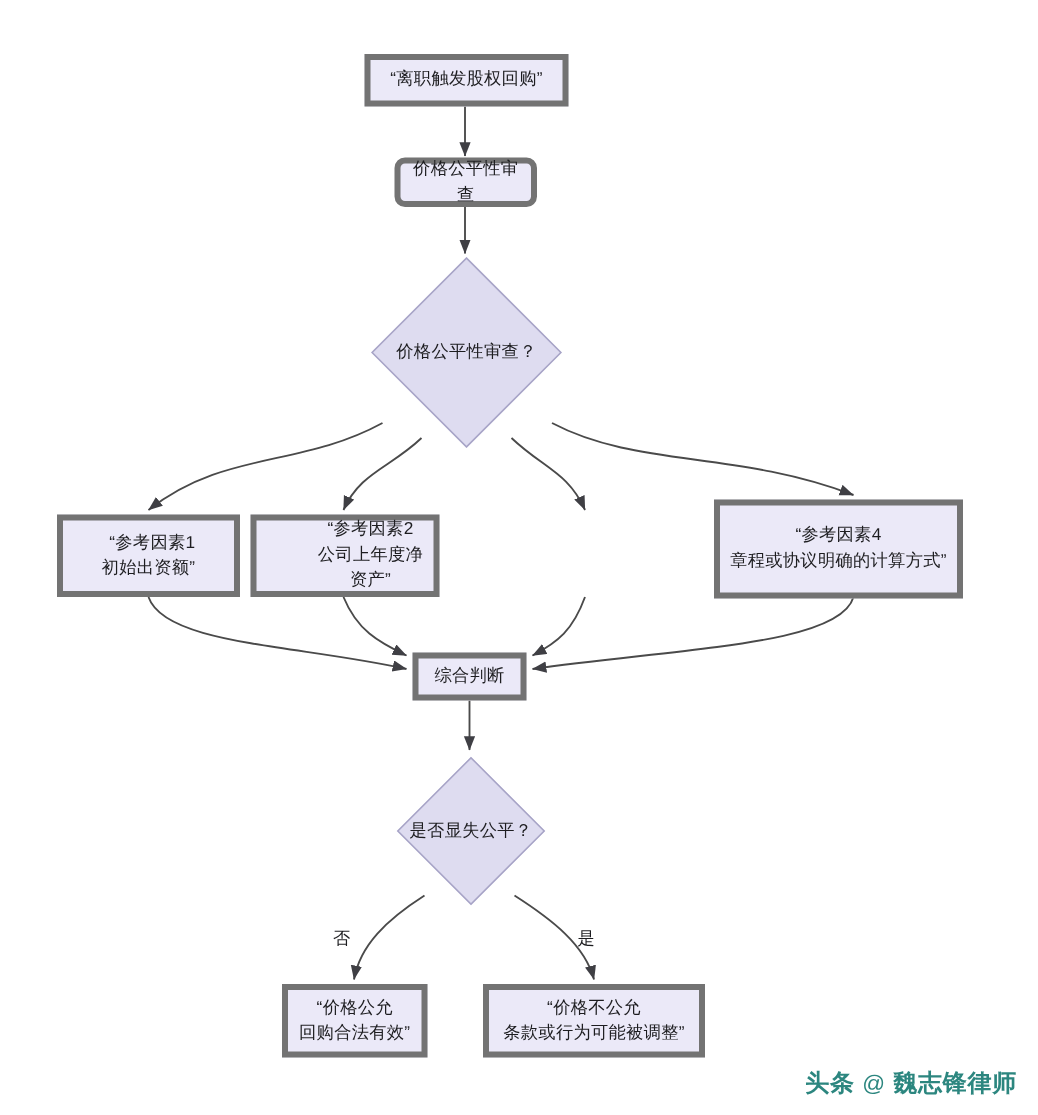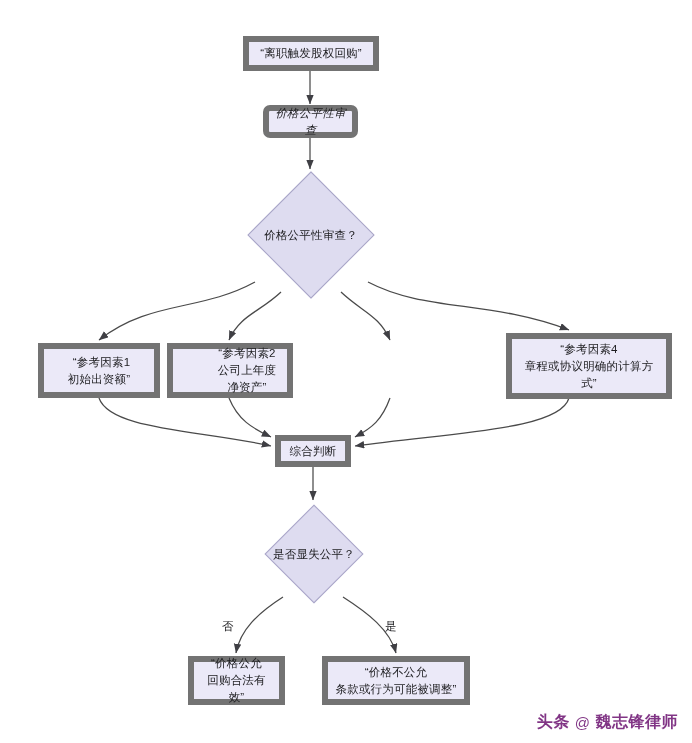--- a/index.html
+++ b/index.html
@@ -26,21 +26,21 @@
     left: 0;
     top: 0;
     width: 692px;
     height: 743px;
     pointer-events: none;
   }
   .node {
     position: absolute;
     box-sizing: border-box;
     background: #ebe9f8;
-    border: 6px solid #737373;
+    border: 4px solid #737373;
     display: flex;
     align-items: center;
     justify-content: center;
     text-align: center;
     color: #1d1d20;
     font-size: 11.5px;
     line-height: 17px;
     letter-spacing: 0.2px;
     white-space: pre-line;
     padding: 2px 6px;
@@ -84,21 +84,21 @@
     background: transparent;
     line-height: 14px;
   }
   .watermark {
     position: absolute;
     right: 14px;
     bottom: 10px;
     display: flex;
     align-items: center;
     gap: 5px;
-    color: #701a75;
+    color: #0f766e;
     font-size: 16px;
     font-weight: bold;
     opacity: 0.88;
     letter-spacing: 0.5px;
   }
   .watermark .at {
     font-weight: normal;
     font-size: 15px;
   }
 </style>
@@ -138,35 +138,35 @@
       <path d="M313,467 L313,500"></path>
 
       <path d="M283,597 C258,613 240,630 236,653"></path>
 
       <path d="M343,597 C368,613 390,630 396,653"></path>
     </g>
   </svg>
 
   <div class="node" style="left:243px; top:36px; width:136px; height:35px;">“离职触发股权回购”</div>
 
-  <div class="node rounded" style="left:263px; top:105px; width:95px; height:33px;font-style:italic;">价格公平性审查</div>
+  <div class="node rounded" style="left:263px; top:105px; width:95px; height:33px;">价格公平性审查</div>
 
   <div class="diamond-wrap" style="left:266px; top:190px; width:90px; height:90px;">
     <div class="diamond-shape"></div>
     <div class="diamond-label" style="left:-45px; width:180px;">价格公平性审查？</div>
   </div>
 
   <div class="node" style="left:38px; top:343px; width:122px; height:55px;text-align:right;">“参考因素1
 初始出资额”</div>
 
   <div class="node" style="left:167px; top:343px; width:126px; height:55px;padding-left:40px;">“参考因素2
 公司上年度净资产”</div>
 
 
-  <div class="node" style="left:506px; top:333px; width:166px; height:66px;">“参考因素4
+  <div class="node" style="left:476px; top:333px; width:166px; height:66px;">“参考因素4
 章程或协议明确的计算方式”</div>
 
   <div class="node" style="left:275px; top:435px; width:76px; height:32px;">综合判断</div>
 
   <div class="diamond-wrap" style="left:279px; top:519px; width:70px; height:70px;">
     <div class="diamond-shape"></div>
     <div class="diamond-label" style="left:-45px; width:160px;">是否显失公平？</div>
   </div>
 
   <div class="edge-label" style="left:222px; top:619px;">否</div>

